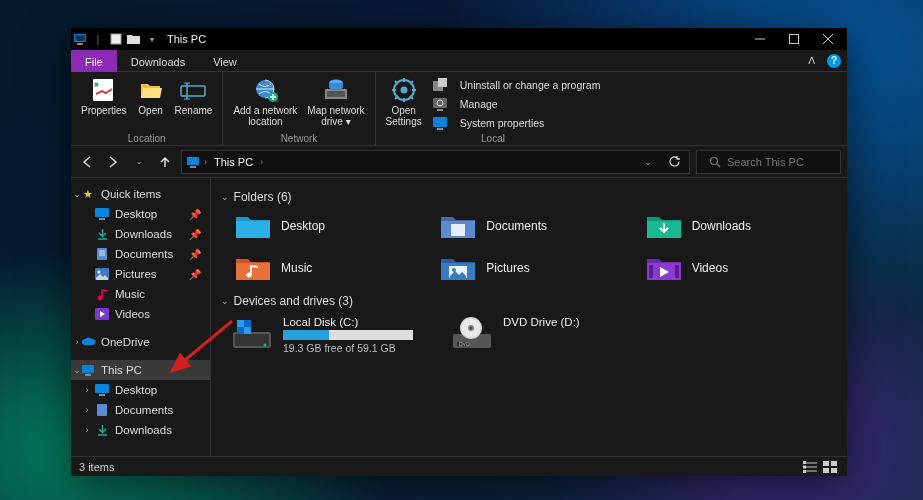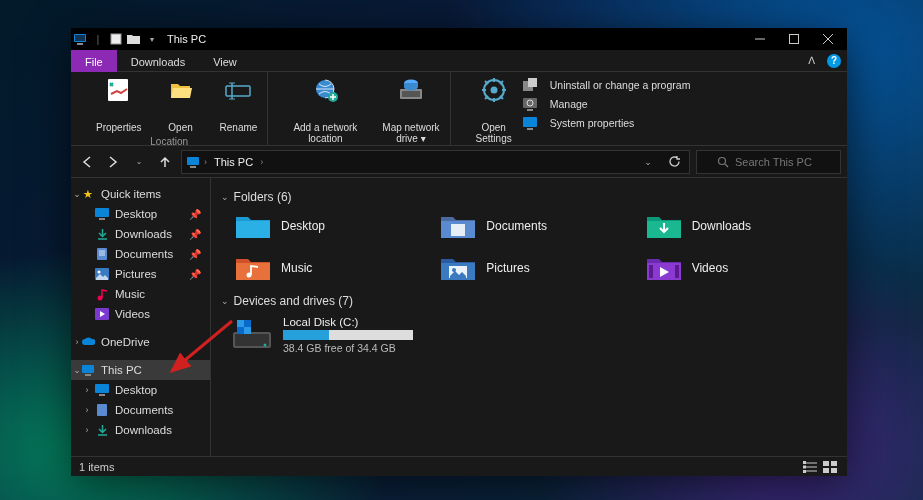--- a/index.html
+++ b/index.html
@@ -19,34 +19,34 @@
   .tabs { height: 22px; background: #191919; display: flex; align-items: stretch; border-bottom: 1px solid #333; }
   .tab { padding: 12px 14px; display: flex; align-items: center; font-size: 11px; color: #ddd; }
   .tab.active { background: #8c2ab5; color: #fff; }
   .tabs .spacer { flex: 1; }
   .tabright { padding: 0 6px; display: flex; align-items: center; }
   .help { width: 14px; height: 14px; border-radius: 50%; background: #0099e5; color: #fff; display: flex; align-items: center; justify-content: center; font-size: 10px; font-weight: bold; }
   .ribbon { height: 74px; background: #191919; display: flex; border-bottom: 1px solid #333; }
   .rgroup { display: flex; flex-direction: column; padding: 2px 6px 1px 6px; border-right: 1px solid #333; }
   .rgroup .buttons { flex: 1; display: flex; gap: 2px; }
   .rgroup .label { text-align: center; font-size: 10px; color: #999; padding-top: 1px; }
-  .rbtn { display: flex; flex-direction: column; align-items: center; justify-content: flex-start; padding: 2px 4px; gap: 18px; min-width: 40px; margin-left: 15px; }
+  .rbtn { display: flex; flex-direction: column; align-items: center; justify-content: flex-start; padding: 2px 4px; gap: 1px; min-width: 40px; }
   .rbtn .ricon { width: 28px; height: 28px; display: flex; align-items: center; justify-content: center; }
   .rbtn .rlabel { font-size: 10px; text-align: center; line-height: 11px; color: #ddd; white-space: pre; }
   .rsmall-col { display: flex; flex-direction: column; gap: 1px; justify-content: flex-start; padding-top: 2px; }
   .rsmall { display: flex; align-items: center; gap: 12px; font-size: 10.5px; color: #ddd; padding: 1px 4px; }
   .rsmall .sicon { width: 16px; height: 16px; display: flex; align-items: center; justify-content: center; }
   .navbar { height: 32px; background: #191919; display: flex; align-items: center; gap: 6px; padding: 0 6px; border-bottom: 1px solid #333; }
   .navbtn { width: 20px; height: 20px; display: flex; align-items: center; justify-content: center; color: #ddd; }
   .address { flex: 1; height: 24px; background: #111; border: 1px solid #333; display: flex; align-items: center; padding: 0 4px; gap: 4px; }
   .address .crumb { color: #eee; font-size: 11px; padding: 0 3px; }
   .address .sep { color: #888; font-size: 9px; }
   .address .spacer { flex: 1; }
   .addrbtn { width: 22px; height: 22px; display: flex; align-items: center; justify-content: center; color: #ccc; }
-  .search { width: 145px; height: 24px; background: #111; border: 1px solid #333; display: flex; align-items: center; padding: 0 20px; gap: 6px; color: #777; font-size: 11px; }
+  .search { width: 145px; height: 24px; background: #111; border: 1px solid #333; display: flex; align-items: center; padding: 0 12px; gap: 6px; color: #777; font-size: 11px; }
   .body { flex: 1; display: flex; overflow: hidden; }
   .sidebar { width: 140px; background: #191919; border-right: 1px solid #333; padding: 6px 0; overflow-y: auto; }
   .sb-item { display: flex; align-items: center; gap: 6px; padding: 3px 6px 3px 10px; font-size: 11.5px; color: #ddd; position: relative; }
   .sb-item.child { padding-left: 24px; }
   .sb-item.selected { background: #3a3a3a; }
   .sb-icon { width: 14px; height: 14px; display: flex; align-items: center; justify-content: center; flex-shrink: 0; }
   .sb-chevron { position: absolute; left: 0px; width: 12px; color: #aaa; font-size: 9px; text-align: center; }
   .sb-item.child .sb-chevron { left: 10px; }
   .pin { position: absolute; right: 8px; color: #777; font-size: 10px; }
   .sb-spacer { height: 8px; }
@@ -188,20 +188,21 @@
                 <rect x="3" y="12" width="22" height="10" rx="1" fill="#888"></rect>
                 <rect x="5" y="14" width="18" height="6" fill="#555"></rect>
                 <ellipse cx="14" cy="6" rx="7" ry="3.5" fill="#5af"></ellipse>
                 <path d="M7 6 v4 a7 3.5 0 0 0 14 0 v-4" fill="#3a8ad0"></path>
               </svg>
             </span>
           <span class="rlabel">Map network
 drive ▾</span>
         </div>
       </div>
+      <div class="label">Network</div>
     </div>
 
     <div class="rgroup" style="border-right:none;">
       <div class="buttons">
         <div class="rbtn">
           <span class="ricon">
               <svg width="26" height="26">
                 <circle cx="13" cy="13" r="10" fill="none" stroke="#5ac" stroke-width="2"></circle>
                 <circle cx="13" cy="13" r="3.5" fill="#5ac"></circle>
                 <g stroke="#5ac" stroke-width="2">
@@ -490,49 +491,65 @@
                 <rect x="29" y="11" width="4" height="13" fill="#5a1a90"></rect>
                 <polygon points="14,13 14,23 23,18" fill="#fff"></polygon>
               </svg>
             </span>
           <span class="name">Videos</span>
         </div>
       </div>
 
       <div class="section-head">
         <span class="chev">⌄</span>
-        <span>Devices and drives (7)</span>
+        <span>Devices and drives (3)</span>
       </div>
       <div class="drives-row">
         <div class="drive-item">
           <span class="drive-icon">
               <svg width="42" height="36">
                 <rect x="2" y="16" width="38" height="16" rx="2" fill="#555"></rect>
                 <rect x="4" y="18" width="34" height="12" fill="#333"></rect>
                 <circle cx="34" cy="29" r="1.5" fill="#2a9"></circle>
                 <rect x="6" y="4" width="14" height="14" fill="#0a6acc"></rect>
                 <rect x="6" y="4" width="7" height="7" fill="#2a9ae5"></rect>
                 <rect x="13" y="11" width="7" height="7" fill="#2a9ae5"></rect>
               </svg>
             </span>
           <div class="drive-info">
             <span class="name">Local Disk (C:)</span>
             <div class="drive-bar">
                 <div class="fill" style="width:35%"></div>
               </div>
-            <span class="free">38.4 GB free of 34.4 GB</span>
+            <span class="free">19.3 GB free of 59.1 GB</span>
           </div>
         </div>
+        <div class="drive-item">
+          <span class="drive-icon">
+              <svg width="42" height="36">
+                <rect x="2" y="18" width="38" height="14" rx="2" fill="#555"></rect>
+                <rect x="6" y="26" width="12" height="4" fill="#333"></rect>
+                <text x="8" y="30" font-size="5" fill="#aaa">DVD</text>
+                <circle cx="20" cy="12" r="11" fill="#ccc"></circle>
+                <circle cx="20" cy="12" r="10" fill="#e8e8e8"></circle>
+                <circle cx="20" cy="12" r="3" fill="#888"></circle>
+                <circle cx="20" cy="12" r="1.5" fill="#444"></circle>
+              </svg>
+            </span>
+          <div class="drive-info">
+            <span class="name">DVD Drive (D:)</span>
+          </div>
+        </div>
       </div>
     </div>
 
   </div>
 
   <div class="statusbar">
-    <span>1 items</span>
+    <span>3 items</span>
     <span class="spacer"></span>
     <span class="status-icon">
         <svg width="14" height="12">
           <line x1="0" y1="2" x2="14" y2="2" stroke="#ccc"></line>
           <line x1="0" y1="6" x2="14" y2="6" stroke="#ccc"></line>
           <line x1="0" y1="10" x2="14" y2="10" stroke="#ccc"></line>
           <rect x="0" y="0" width="3" height="3" fill="#ccc"></rect>
           <rect x="0" y="4.5" width="3" height="3" fill="#ccc"></rect>
           <rect x="0" y="9" width="3" height="3" fill="#ccc"></rect>
         </svg>

